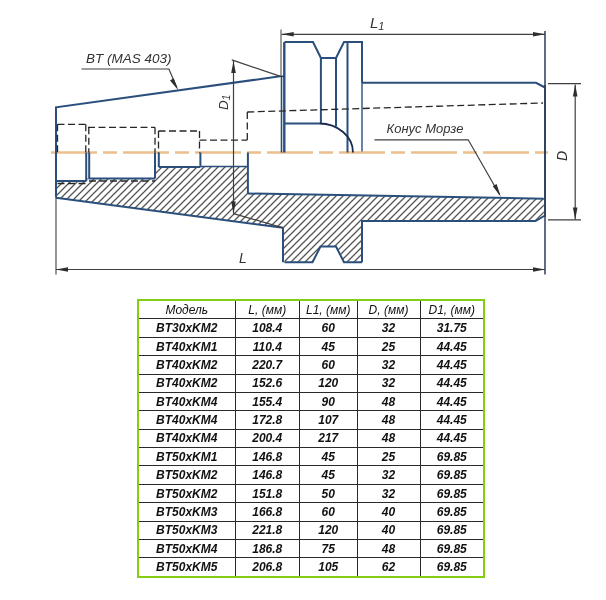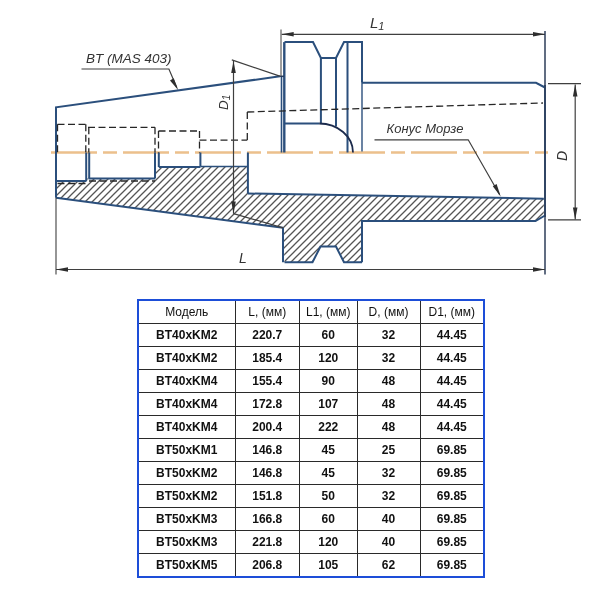--- a/index.html
+++ b/index.html
@@ -1,20 +1,20 @@
 <!DOCTYPE html>
 <html><head>
 <meta charset="utf-8">
 <style>
 html,body{margin:0;padding:0;width:606px;height:600px;background:#ffffff;
 font-family:"Liberation Sans",sans-serif;}
 #page{position:relative;width:606px;height:600px;overflow:hidden;}
 svg{position:absolute;left:0;top:0;}
 table{position:absolute;left:137px;top:299px;width:347px;height:279px;
-border-collapse:collapse;table-layout:fixed;border:2px solid #1d4ed8;}
+border-collapse:collapse;table-layout:fixed;border:2px solid #84cc16;font-style:italic;}
 td{border:1px solid #2a2a2a;text-align:center;vertical-align:middle;
 font-size:12px;font-weight:bold;color:#111;padding:0;overflow:hidden;}
 tr.hd td{font-weight:normal;font-size:12px;}
 </style>
 </head>
 <body>
 <div id="page">
 <svg width="606" height="600" viewBox="0 0 606 600">
 <defs>
 <pattern id="ht" patternUnits="userSpaceOnUse" width="7" height="7">
@@ -103,29 +103,43 @@
       </colgroup>
 <tbody>
         <tr class="hd">
           <td>Модель</td>
           <td>L, (мм)</td>
           <td>L1, (мм)</td>
           <td>D, (мм)</td>
           <td>D1, (мм)</td>
         </tr>
 <tr>
+          <td>BT30xKM2</td>
+          <td>108.4</td>
+          <td>60</td>
+          <td>32</td>
+          <td>31.75</td>
+        </tr>
+<tr>
+          <td>BT40xKM1</td>
+          <td>110.4</td>
+          <td>45</td>
+          <td>25</td>
+          <td>44.45</td>
+        </tr>
+<tr>
           <td>BT40xKM2</td>
           <td>220.7</td>
           <td>60</td>
           <td>32</td>
           <td>44.45</td>
         </tr>
 <tr>
           <td>BT40xKM2</td>
-          <td>185.4</td>
+          <td>152.6</td>
           <td>120</td>
           <td>32</td>
           <td>44.45</td>
         </tr>
 <tr>
           <td>BT40xKM4</td>
           <td>155.4</td>
           <td>90</td>
           <td>48</td>
           <td>44.45</td>
@@ -133,21 +147,21 @@
 <tr>
           <td>BT40xKM4</td>
           <td>172.8</td>
           <td>107</td>
           <td>48</td>
           <td>44.45</td>
         </tr>
 <tr>
           <td>BT40xKM4</td>
           <td>200.4</td>
-          <td>222</td>
+          <td>217</td>
           <td>48</td>
           <td>44.45</td>
         </tr>
 <tr>
           <td>BT50xKM1</td>
           <td>146.8</td>
           <td>45</td>
           <td>25</td>
           <td>69.85</td>
         </tr>
@@ -173,20 +187,27 @@
           <td>69.85</td>
         </tr>
 <tr>
           <td>BT50xKM3</td>
           <td>221.8</td>
           <td>120</td>
           <td>40</td>
           <td>69.85</td>
         </tr>
 <tr>
+          <td>BT50xKM4</td>
+          <td>186.8</td>
+          <td>75</td>
+          <td>48</td>
+          <td>69.85</td>
+        </tr>
+<tr>
           <td>BT50xKM5</td>
           <td>206.8</td>
           <td>105</td>
           <td>62</td>
           <td>69.85</td>
         </tr>
 </tbody>
     </table>
 </div>
 

